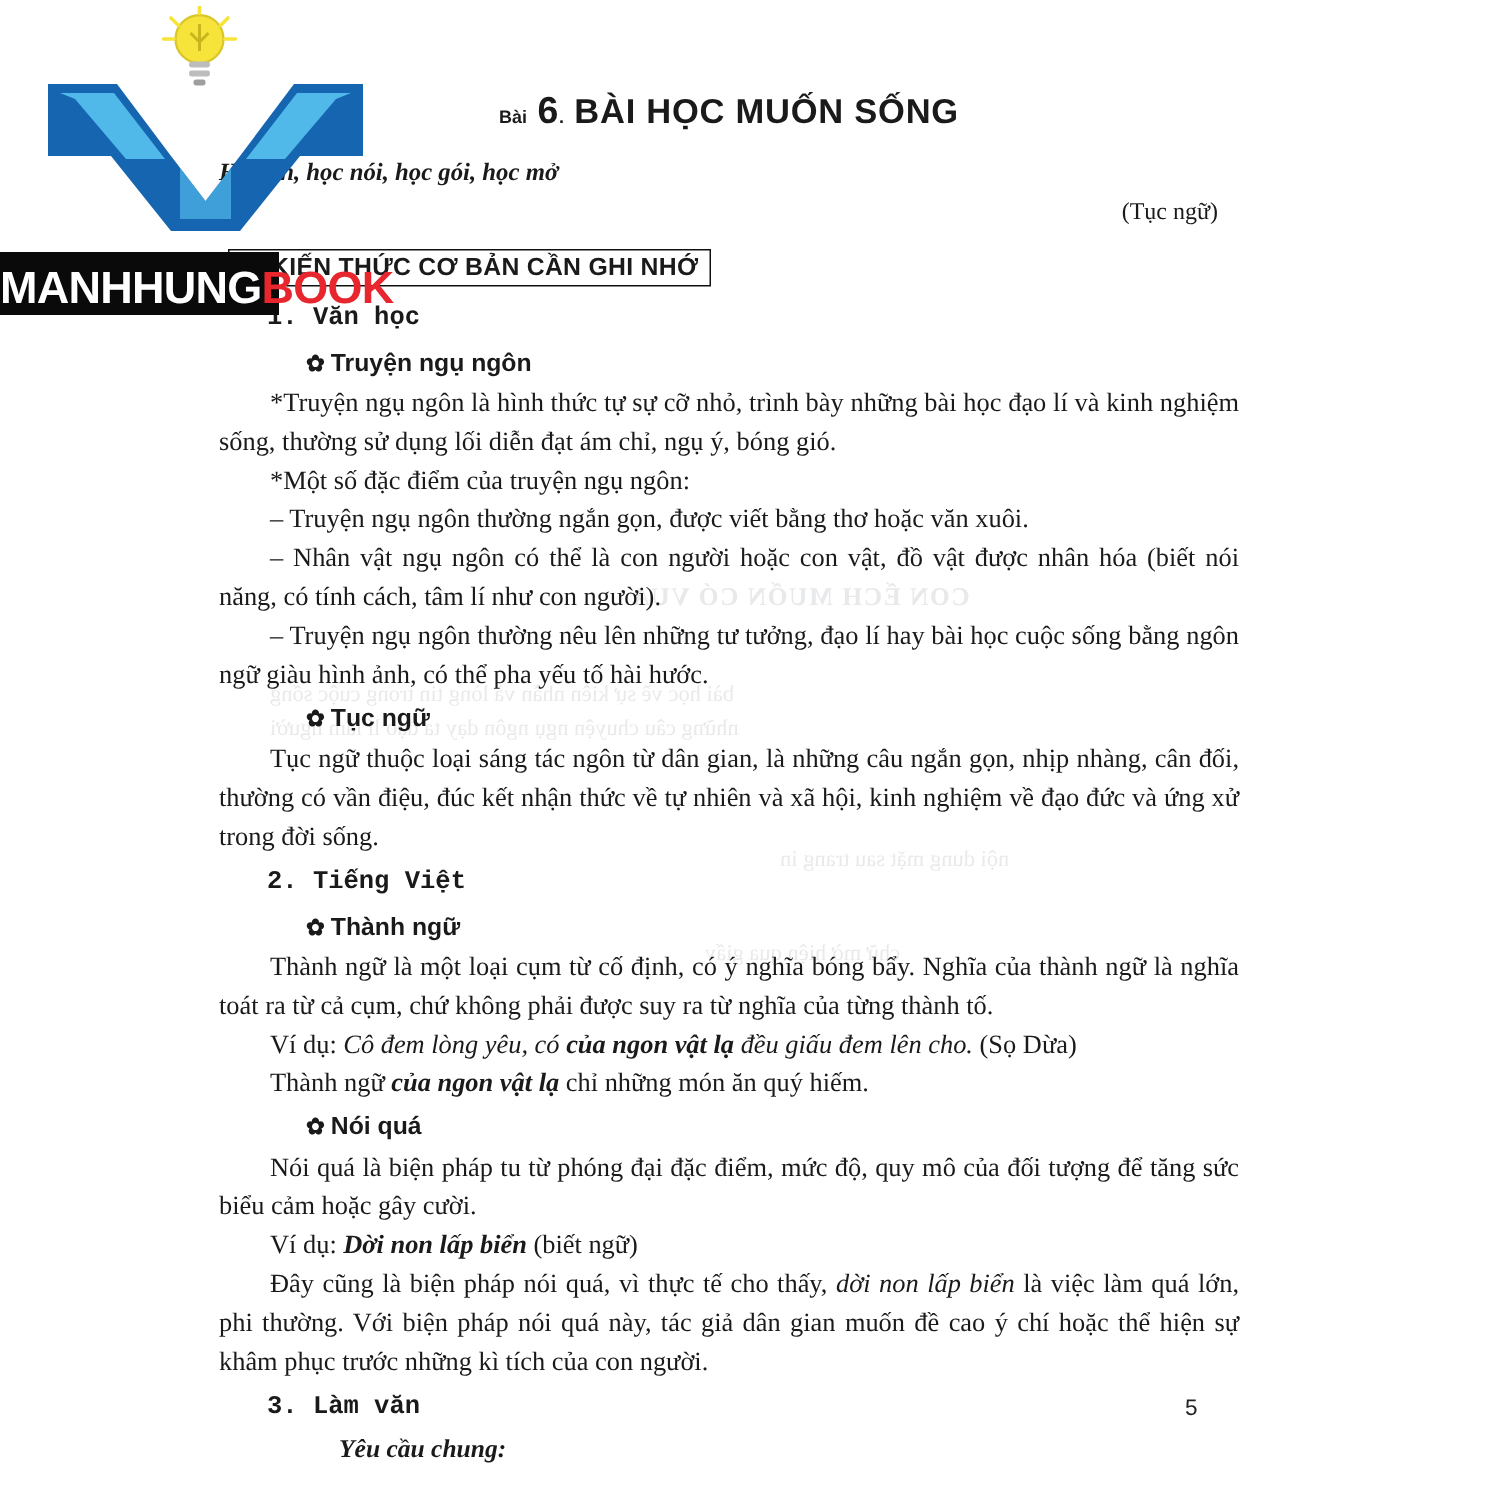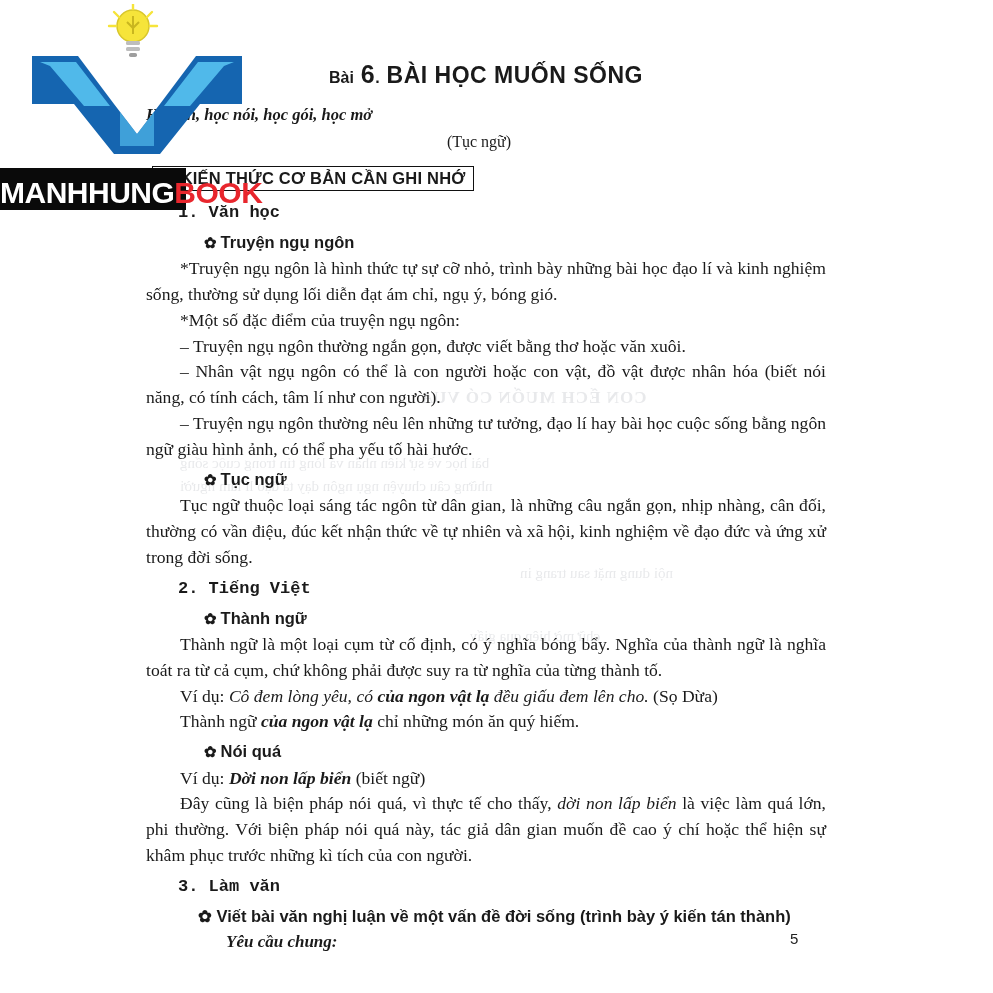--- a/index.html
+++ b/index.html
@@ -85,36 +85,36 @@
   .title {
     text-align: center;
     font-family: "Liberation Sans", sans-serif;
     font-weight: bold;
     font-size: 23px;
     letter-spacing: .5px;
     margin: 0 0 2px 0;
     white-space: nowrap;
   }
   .title .small {
-    font-size: 16px;
+    font-size: 12px;
     letter-spacing: 0;
   }
   .title .big {
     font-size: 25px;
   }
 
   .epigraph {
     text-align: left;
     font-style: italic;
     font-weight: bold;
     font-size: 16.5px;
     margin: 10px 14px 0 0;
   }
   .epigraph-src {
-    text-align: center;
+    text-align: right;
     font-size: 16px;
     margin: 3px 14px 0 0;
   }
 
   .section-head {
     display: inline-block;
     margin: 12px 0 4px 6px;
     padding: 2px 7px 3px 6px;
     border: 1.5px solid #111;
     font-family: "Liberation Sans", sans-serif;
@@ -239,30 +239,28 @@
     <p class="para">Thành ngữ là một loại cụm từ cố định, có ý nghĩa bóng bẩy. Nghĩa của thành ngữ là nghĩa toát ra từ cả cụm, chứ không phải được suy ra từ nghĩa của từng thành tố.</p>
 
     <p class="para"><span>Ví dụ: </span><i>Cô đem lòng yêu, có </i><span class="bi">của ngon vật lạ</span><i> đều giấu đem lên cho. </i><span>(Sọ Dừa)</span></p>
 
     <p class="para"><span>Thành ngữ </span><span class="bi">của ngon vật lạ</span><span> chỉ những món ăn quý hiếm.</span></p>
 
     <div class="h3">
       <span class="flower">✿</span><span>Nói quá</span>
     </div>
 
+    <p class="para">Nói quá là biện pháp tu từ phóng đại đặc điểm, mức độ, quy mô của đối tượng để tăng sức biểu cảm hoặc gây cười.</p>
 
     <p class="para"><span>Ví dụ: </span><span class="bi">Dời non lấp biển</span><span> (biết ngữ)</span></p>
 
     <p class="para"><span>Đây cũng là biện pháp nói quá, vì thực tế cho thấy, </span><i>dời non lấp biển</i><span> là việc làm quá lớn, phi thường. Với biện pháp nói quá này, tác giả dân gian muốn đề cao ý chí hoặc thể hiện sự khâm phục trước những kì tích của con người.</span></p>
 
     <div class="h2">3. Làm văn</div>
 
-    <div class="h3-long">
-      <span class="flower">✿</span> <span>Viết bài văn nghị luận về một vấn đề đời sống (trình bày ý kiến tán thành)</span>
-    </div>
 
     <div class="h4-italic">Yêu cầu chung:</div>
 
     
 
   </div>
 
   <div class="pagenum">5</div>
 </div>
 

